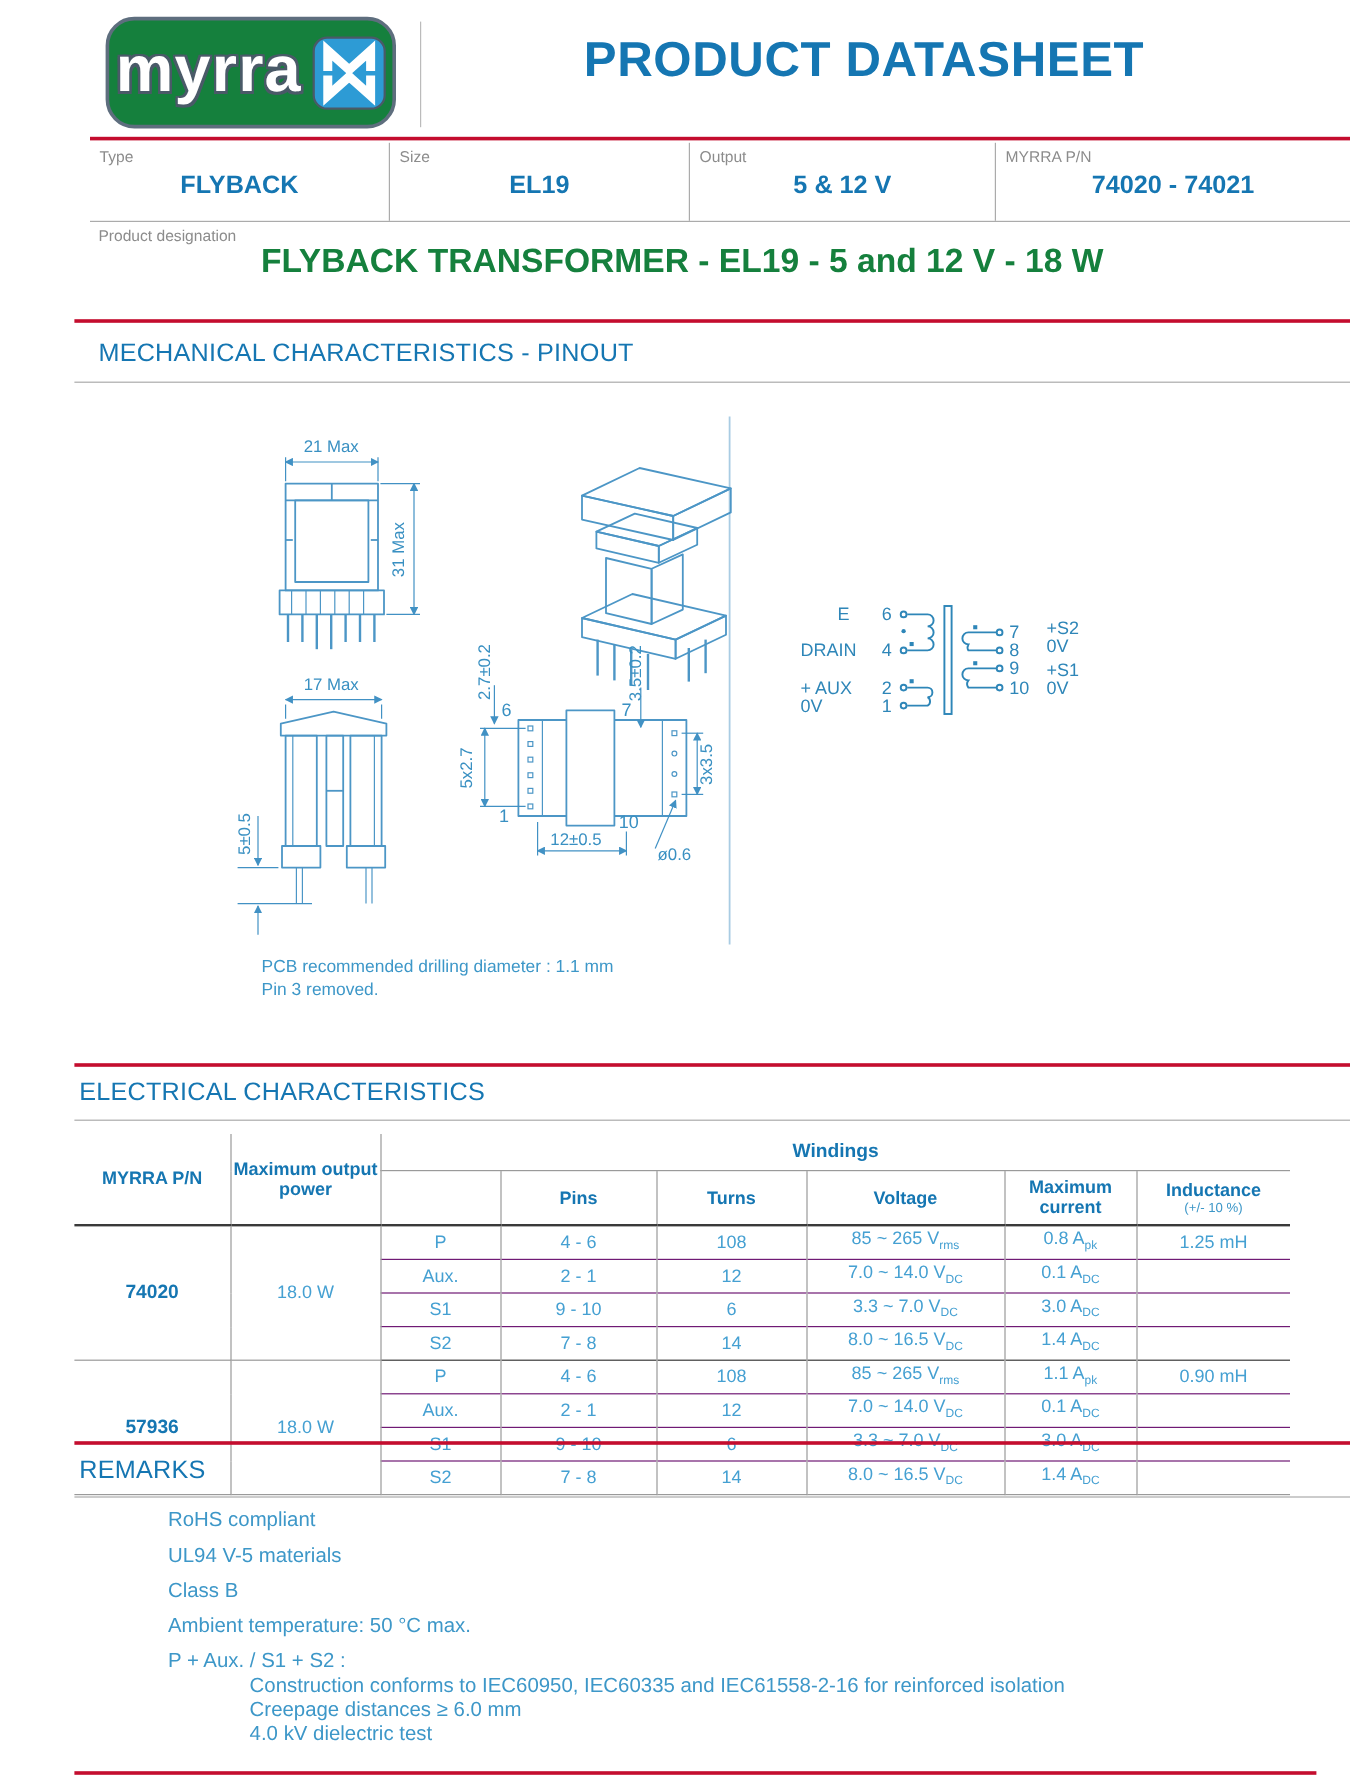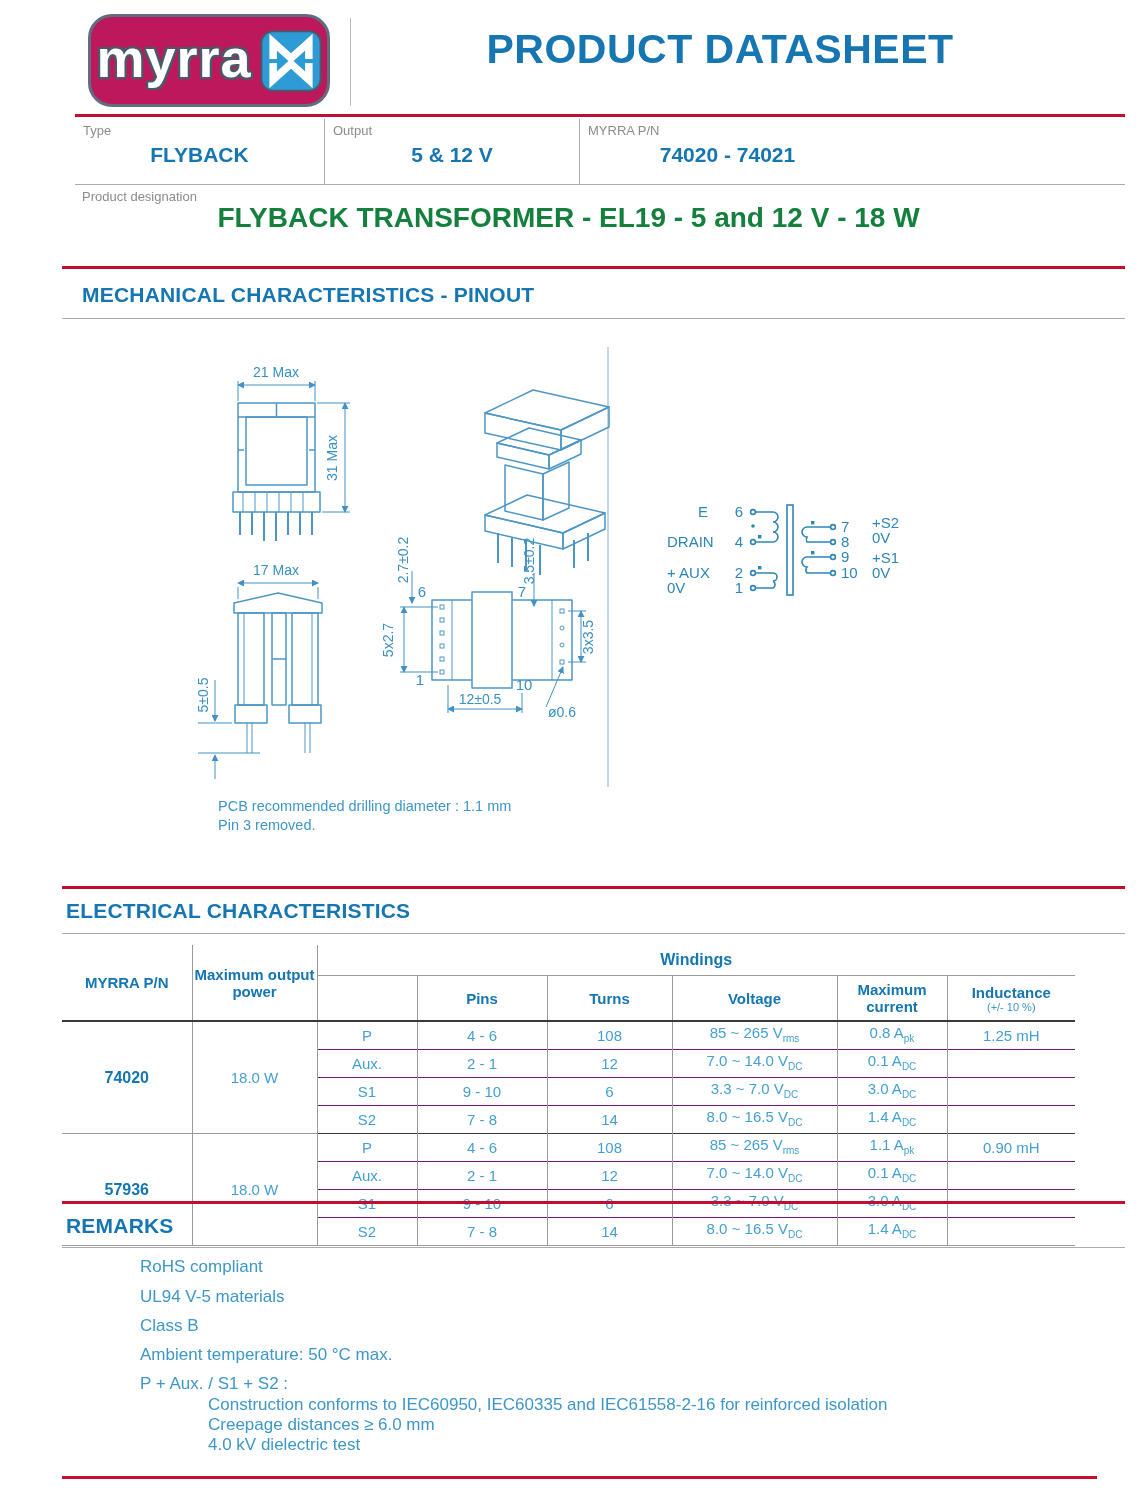--- a/index.html
+++ b/index.html
@@ -6,21 +6,21 @@
   html,body { margin:0; padding:0; background:#ffffff; }
   .page {
     position:relative; width:1137px; height:1493px; background:#fff;
     font-family:"Liberation Sans", sans-serif; overflow:hidden;
   }
   .abs { position:absolute; }
 
   
   .logo {
     left:88px; top:14px; width:242px; height:93px;
-    background:#be185d; border:3px solid #5E6E7E; border-radius:24px;
+    background:#15803d; border:3px solid #5E6E7E; border-radius:24px;
     display:flex; align-items:center; justify-content:center; gap:8px; box-sizing:border-box;
   }
   .logo-text {
     color:#ffffff; font-weight:bold; font-size:54px; letter-spacing:1px; line-height:1;
     text-shadow:-2px 0 0 #4A5A68, 2px 0 0 #4A5A68, 0 -2px 0 #4A5A68, 0 2px 0 #4A5A68,
                 -2px -2px 0 #4A5A68, 2px 2px 0 #4A5A68, -2px 2px 0 #4A5A68, 2px -2px 0 #4A5A68;
     padding-bottom:6px;
   }
   .vsep { left:350px; top:18px; width:1px; height:88px; background:#BBBBBB; }
   .doc-title {
@@ -32,21 +32,21 @@
 
   
   .info-row { left:75px; top:119px; width:1050px; height:66px; display:flex; border-bottom:1px solid #ABABAB; box-sizing:border-box; }
   .info-cell { position:relative; height:100%; box-sizing:border-box; border-right:1px solid #ABABAB; }
   .info-cell:last-child { border-right:none; }
   .info-label { position:absolute; left:8px; top:4px; color:#8C8C8C; font-size:13px; }
   .info-value { position:absolute; left:0; right:0; top:24px; text-align:center; color:#1576B2; font-size:21px; font-weight:bold; }
   .desig-label { left:82px; top:189px; color:#8C8C8C; font-size:13px; }
   .desig-title { left:0; top:202px; width:1137px; text-align:center; color:#15803d; font-size:28px; font-weight:bold; }
 
-  .section-h { color:#1576B2; font-size:21px; font-weight:bold; letter-spacing:0.2px; }
+  .section-h { color:#1576B2; font-size:21px; font-weight:normal; letter-spacing:0.2px; }
 
   
   svg text { font-family:"Liberation Sans", sans-serif; }
   .dw  { stroke:#4C96C6; stroke-width:1.5; fill:none; stroke-linejoin:round; }
   .dwthin { stroke:#4C96C6; stroke-width:1; fill:none; }
   .dwpin { stroke:#4C96C6; stroke-width:2; fill:none; }
   .dim { stroke:#4191C4; stroke-width:1; fill:none; }
   .dt  { fill:#3990C2; font-size:14px; }
   .dtp { fill:#3990C2; font-size:15px; }
   .sc  { stroke:#2E86B8; stroke-width:1.6; fill:none; }
@@ -91,20 +91,24 @@
     </svg>
   </div>
   <div class="abs vsep"></div>
   <div class="abs doc-title">PRODUCT DATASHEET</div>
   <div class="abs redline" style="left:75px; top:114px; width:1050px;"></div>
 
   <div class="abs info-row">
     <div class="info-cell" style="width:250px;">
       <div class="info-label">Type</div>
       <div class="info-value">FLYBACK</div>
+    </div>
+    <div class="info-cell" style="width:250px;">
+      <div class="info-label">Size</div>
+      <div class="info-value">EL19</div>
     </div>
     <div class="info-cell" style="width:255px;">
       <div class="info-label">Output</div>
       <div class="info-value">5 &amp; 12 V</div>
     </div>
     <div class="info-cell" style="width:295px;">
       <div class="info-label">MYRRA P/N</div>
       <div class="info-value">74020 - 74021</div>
     </div>
   </div>

